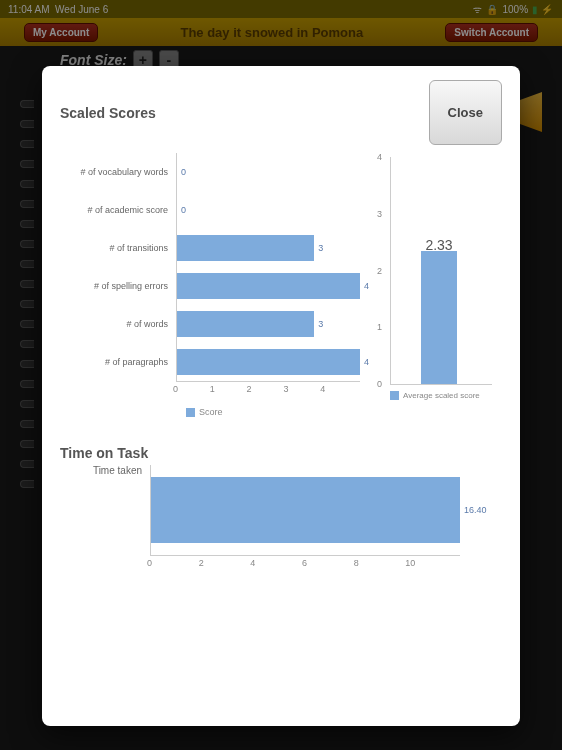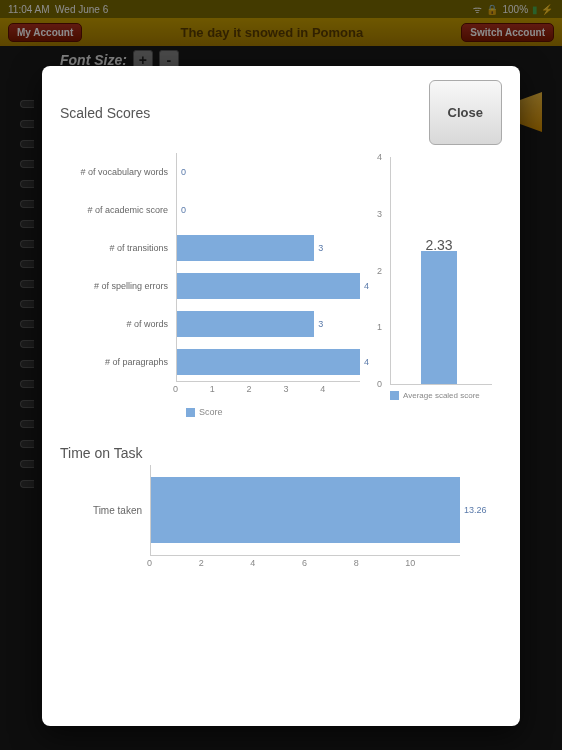--- a/index.html
+++ b/index.html
@@ -20,21 +20,21 @@
   padding: 0 8px;
   justify-content: space-between;
 }
 .statusbar .right { display: flex; align-items: center; gap: 4px; }
 .topbar {
   height: 28px;
   background: linear-gradient(#c9a000, #a87e00);
   display: flex;
   align-items: center;
   justify-content: space-between;
-  padding: 0 8px;
+  padding: 0 24px;
 }
 .topbar-title {
   color: #5a3d00;
   font-weight: bold;
   font-size: 13px;
   text-align: center;
   flex: 1;
 }
 .pill-btn {
   background: linear-gradient(#b03020, #801800);
@@ -100,21 +100,21 @@
   overflow: hidden;
 }
 .modal-head {
   display: flex;
   justify-content: space-between;
   align-items: center;
   margin-bottom: 8px;
 }
 .section-title {
   font-size: 14px;
-  font-weight: 400;
+  font-weight: 700;
   color: #555;
 }
 .close-btn {
   background: linear-gradient(#f8f8f8,#d8d8d8);
   border: 1px solid #aaa;
   border-radius: 6px;
   padding: 24px 18px;
   font-size: 13px;
   font-weight: bold;
   color: #444;
@@ -223,21 +223,20 @@
 }
 .time-section {
   margin-top: 28px;
 }
 .time-chart {
   width: 400px;
   margin-top: 4px;
 }
 .time-bar-row {
   display: flex;
-  align-items: center;
   height: 90px;
 }
 .time-label {
   width: 90px;
   font-size: 10px;
   color: #666;
   text-align: right;
   padding-right: 8px;
 }
 .time-track {
@@ -408,21 +407,21 @@
     </div>
   </div>
 
   <div class="time-section">
     <div class="section-title">Time on Task</div>
     <div class="time-chart" id="timechart">
         <div class="time-bar-row">
           <div class="time-label">Time taken</div>
           <div class="time-track">
             <div class="time-fill" style="width: 100%;"></div>
-            <div class="time-val" style="left: calc(100%);">13.26</div>
+            <div class="time-val" style="left: calc(100%);">16.40</div>
           </div>
         </div>
         <div class="time-xaxis">
           <div class="tk">
             <span>0</span>
           </div>
           <div class="tk">
             <span>2</span>
           </div>
           <div class="tk">

